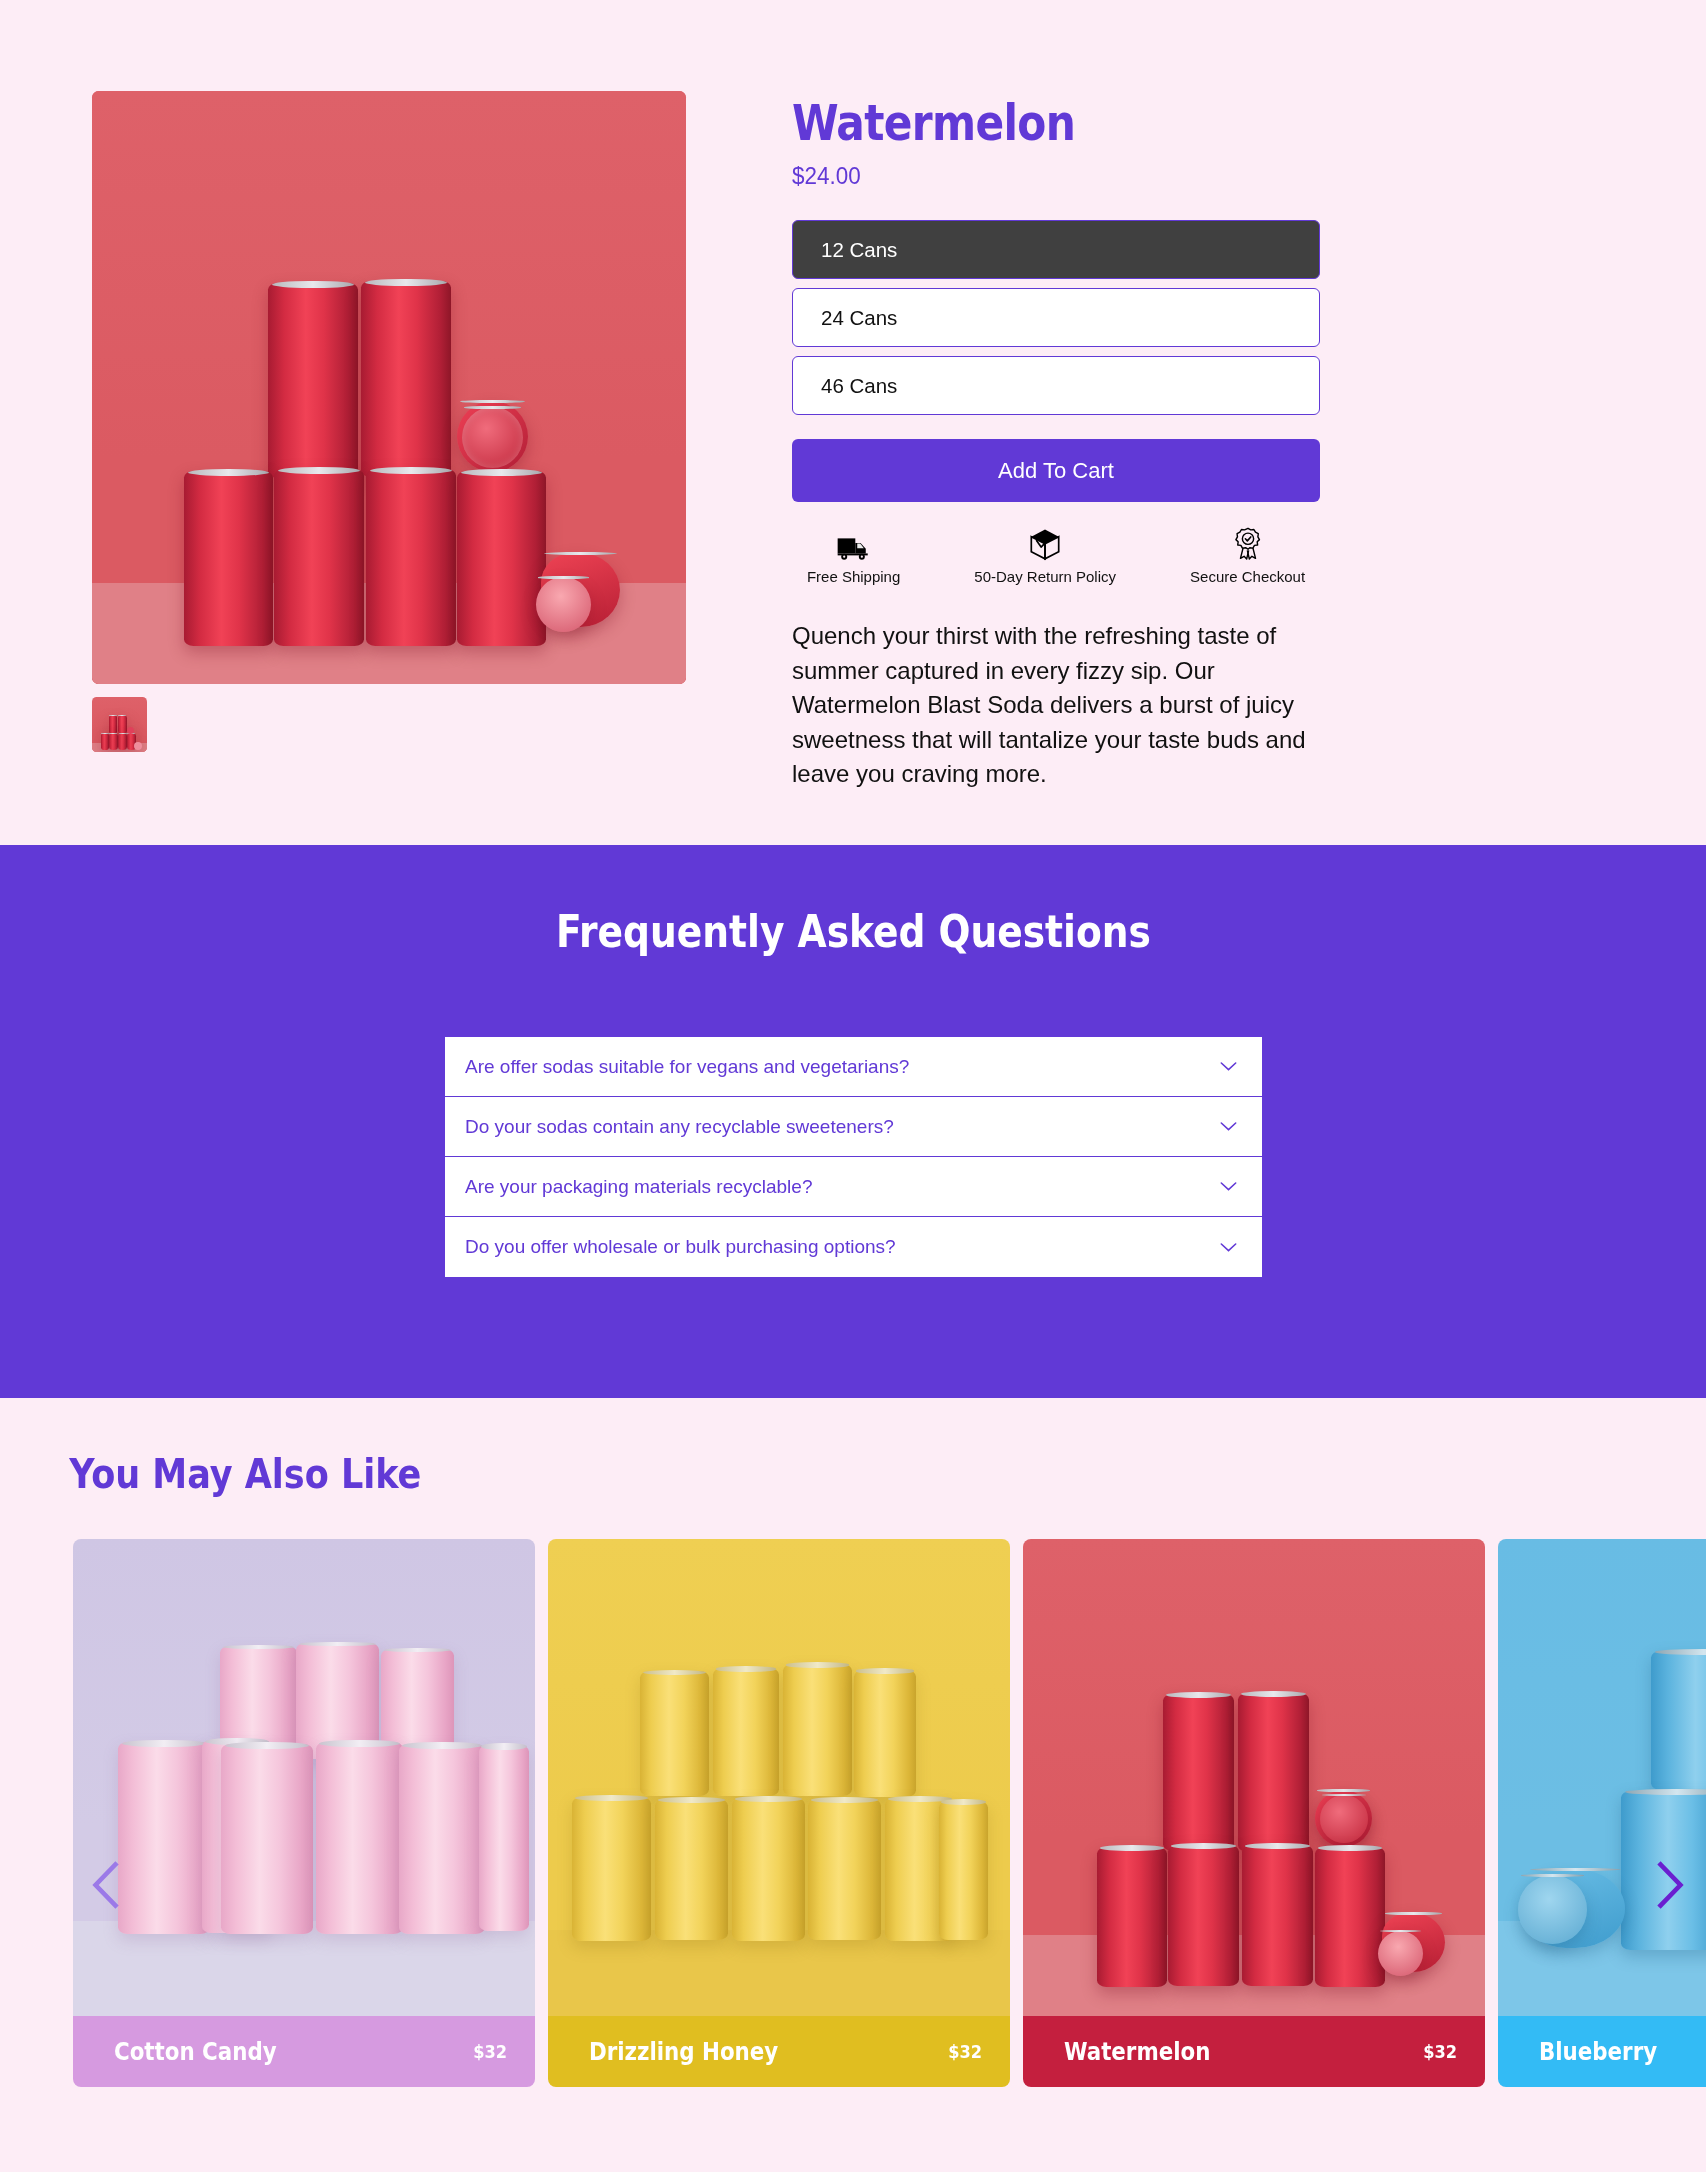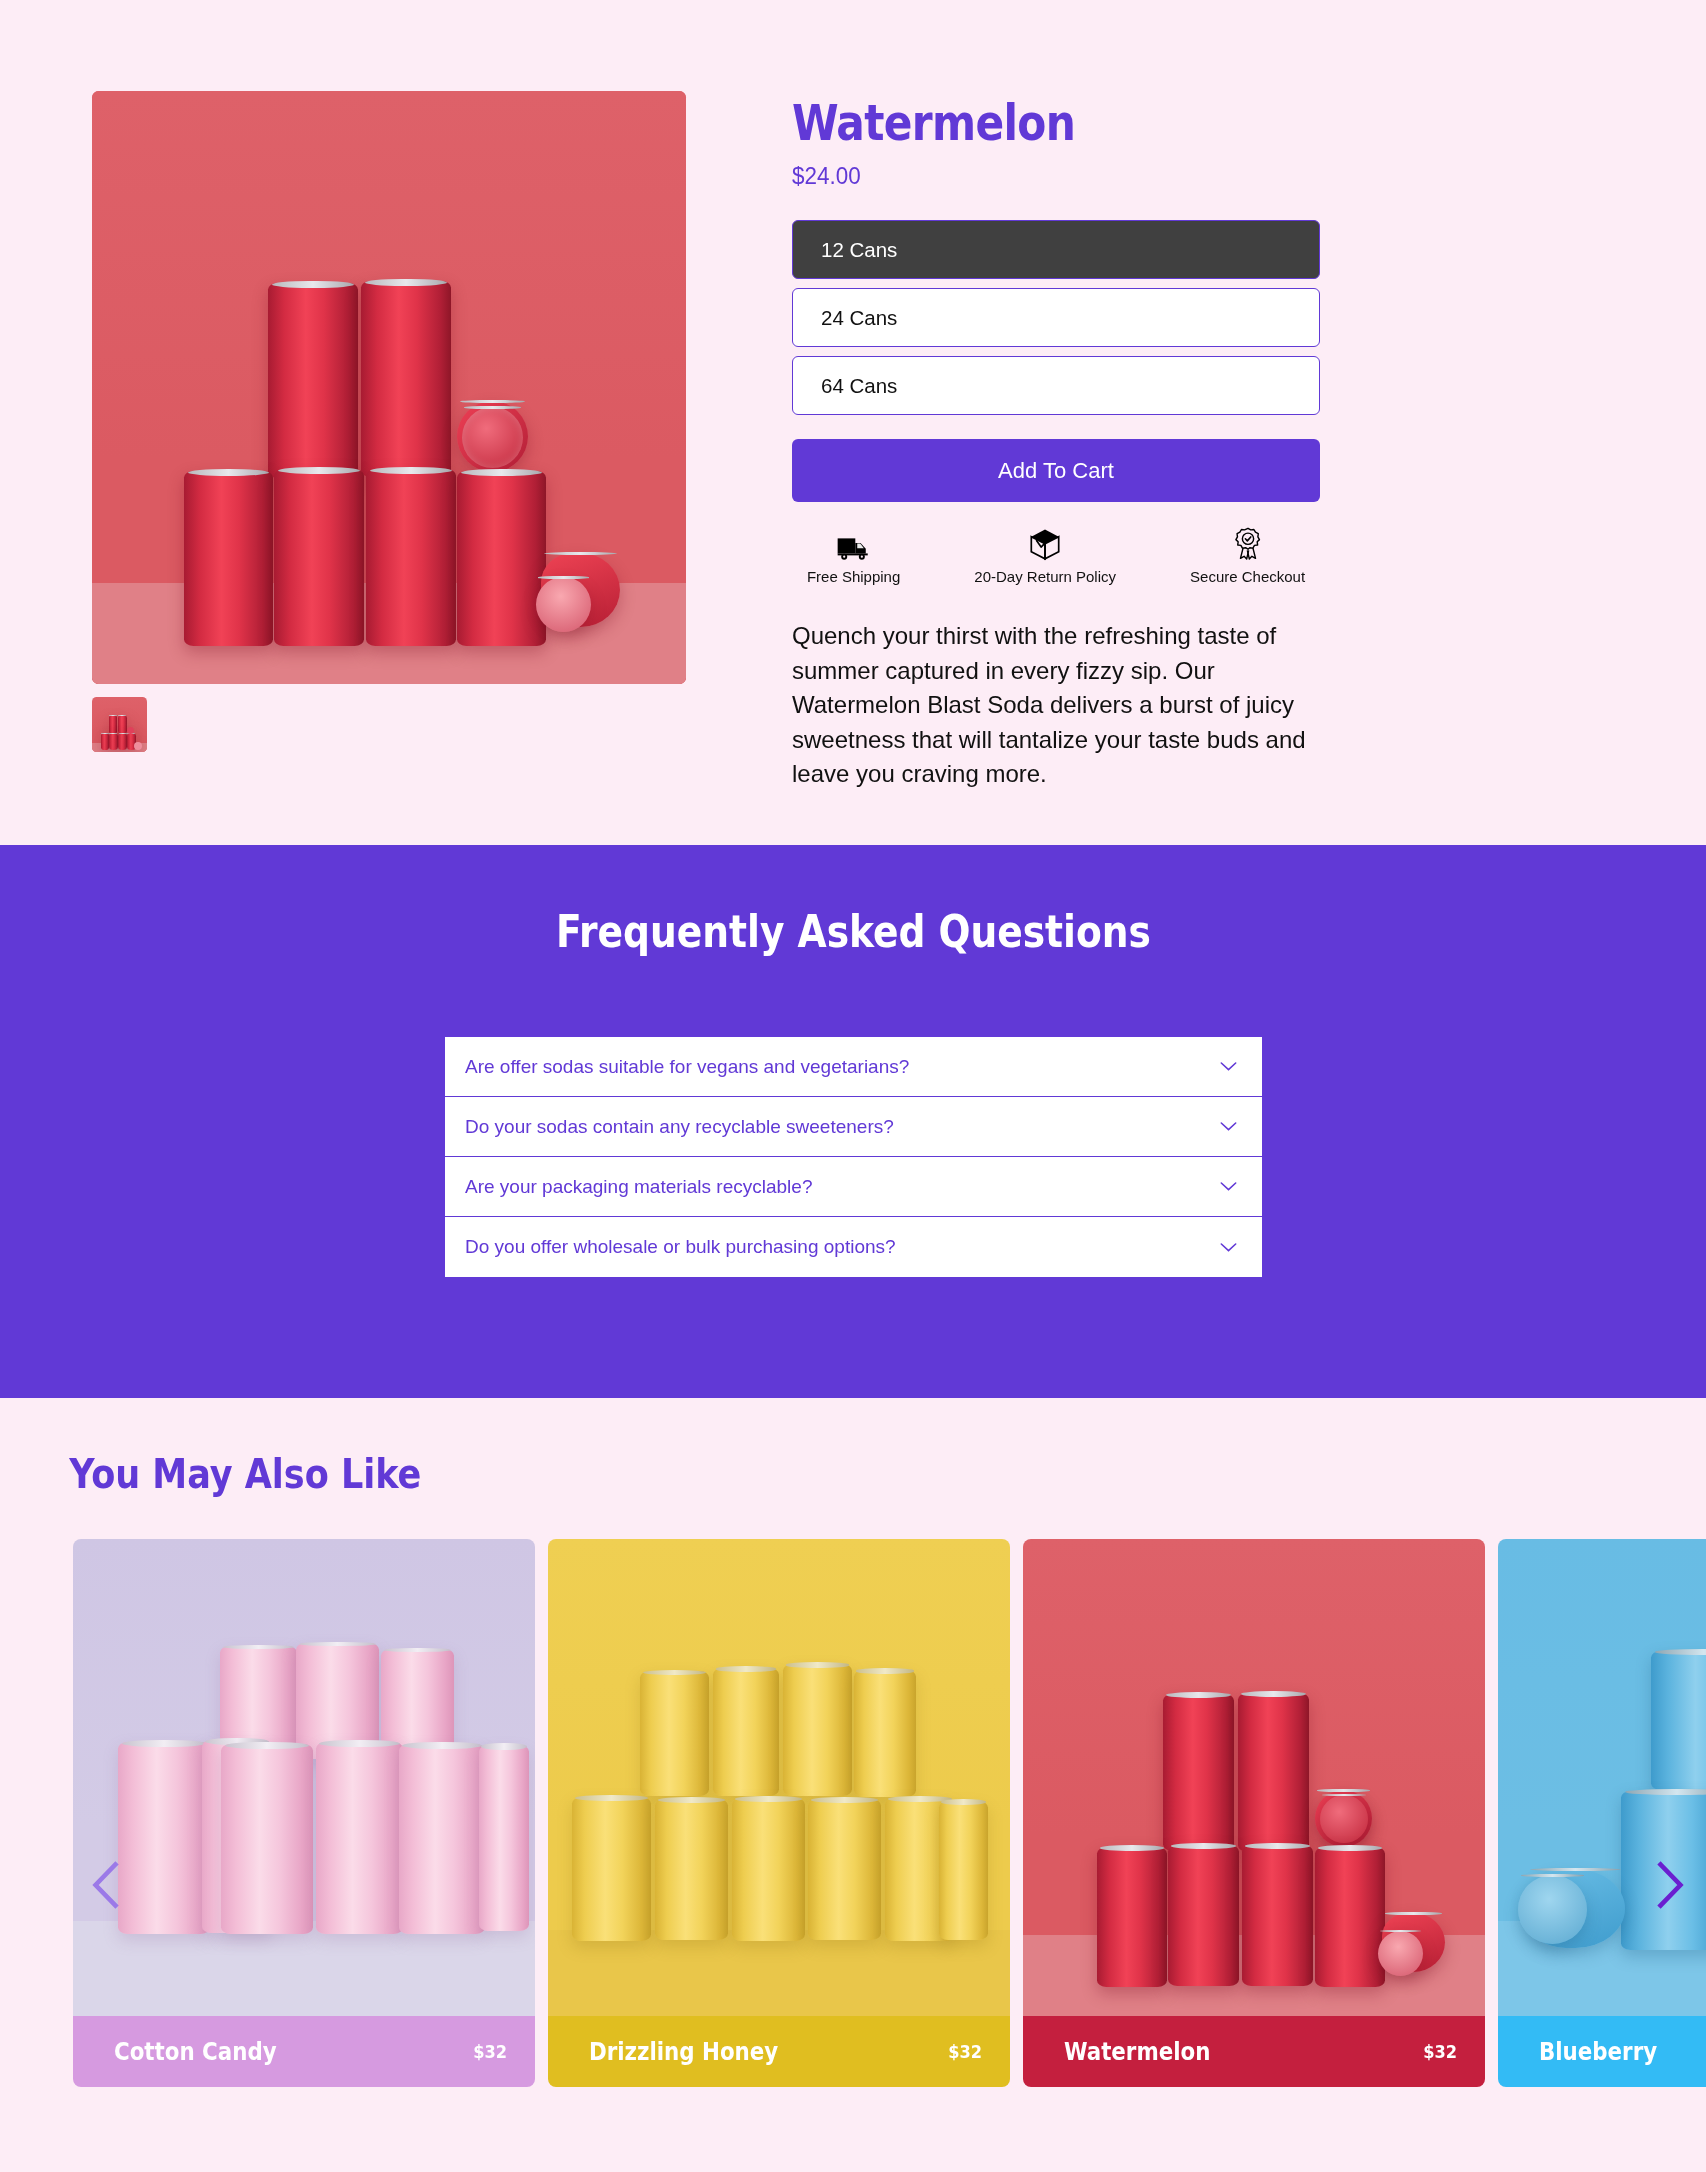--- a/index.html
+++ b/index.html
@@ -329,21 +329,21 @@
       <div class="product-price">$24.00</div>
 
       <div class="variants">
         <div class="variant selected">
           <span>12 Cans</span>
         </div>
         <div class="variant">
           <span>24 Cans</span>
         </div>
         <div class="variant">
-          <span>64 Cans</span>
+          <span>46 Cans</span>
         </div>
       </div>
 
       <button class="add-to-cart">Add To Cart</button>
 
       <div class="badges">
         <div class="badge">
           <span class="badge-icon">
             <svg width="34" height="26.4" viewBox="0 0 52 40">
               <rect x="1" y="5" width="27" height="23" fill="#000"></rect>
@@ -360,21 +360,21 @@
         </div>
         <div class="badge">
           <span class="badge-icon">
             <svg width="30" height="33" viewBox="0 0 46 50">
               <path d="M23 2 L44 13 L23 24 L2 13 Z" fill="#000"></path>
               <path d="M2 13 L23 24 L23 47 L2 36 Z" fill="none" stroke="#000" stroke-width="2.6"></path>
               <path d="M44 13 L23 24 L23 47 L44 36 Z" fill="none" stroke="#000" stroke-width="2.6"></path>
               <path d="M10 19 L17 29 L23 23" fill="none" stroke="#000" stroke-width="2.6" stroke-linecap="round" stroke-linejoin="round"></path>
             </svg>
           </span>
-          <span class="badge-label">20-Day Return Policy</span>
+          <span class="badge-label">50-Day Return Policy</span>
         </div>
         <div class="badge">
           <span class="badge-icon">
             <svg width="28" height="34" viewBox="0 0 42 52">
               <path d="M21 2 l4.2 2.4 4.8-.6 2.4 4.2 4.3 2.3-.6 4.8 2.4 4.2-3.4 3.4 .6 4.8-4.8 .6-2.4 4.2-4.8-.6L21 34l-3.7-2.3-4.8 .6-2.4-4.2-4.8-.6 .6-4.8L2.5 19.3l2.4-4.2-.6-4.8 4.3-2.3 2.4-4.2 4.8 .6z" fill="none" stroke="#000" stroke-width="2.2" stroke-linejoin="round"></path>
               <circle cx="21" cy="18" r="8.6" fill="none" stroke="#000" stroke-width="2.2"></circle>
               <path d="M17 18 l3 3.2 5.2-6" fill="none" stroke="#000" stroke-width="2.4" stroke-linecap="round" stroke-linejoin="round"></path>
               <path d="M13.5 32 L9.5 48 l5.5-3.2 4 4 3-13" fill="none" stroke="#000" stroke-width="2.2" stroke-linejoin="round"></path>
               <path d="M28.5 32 L32.5 48 l-5.5-3.2 -4 4 -3-13" fill="none" stroke="#000" stroke-width="2.2" stroke-linejoin="round"></path>
             </svg>

